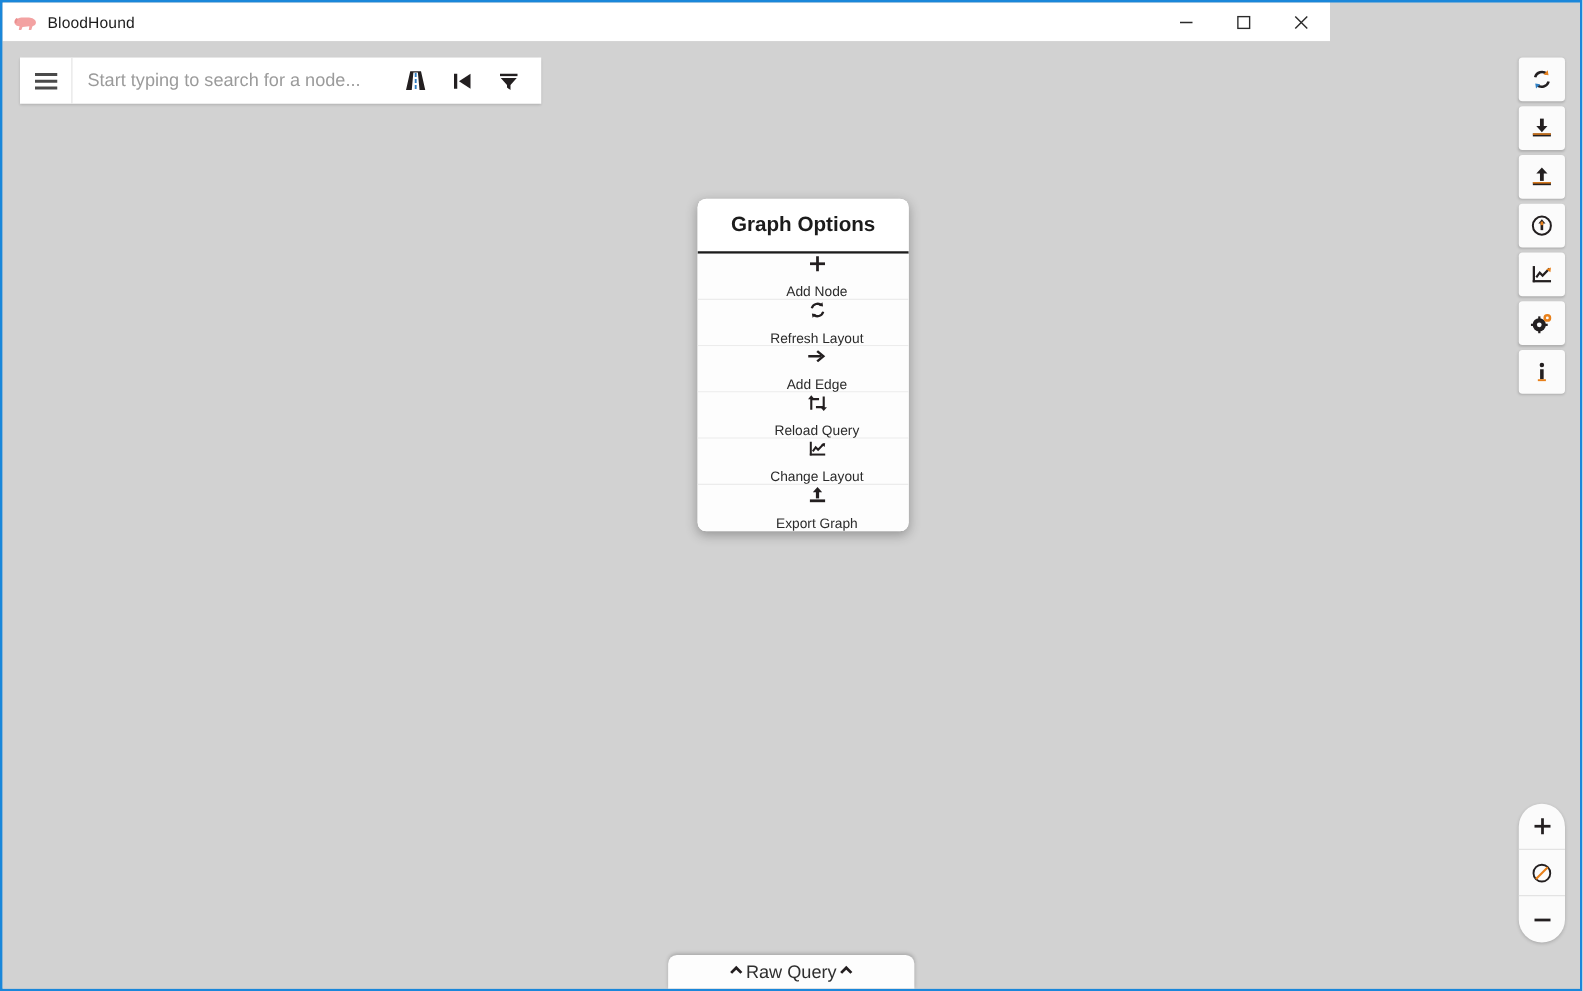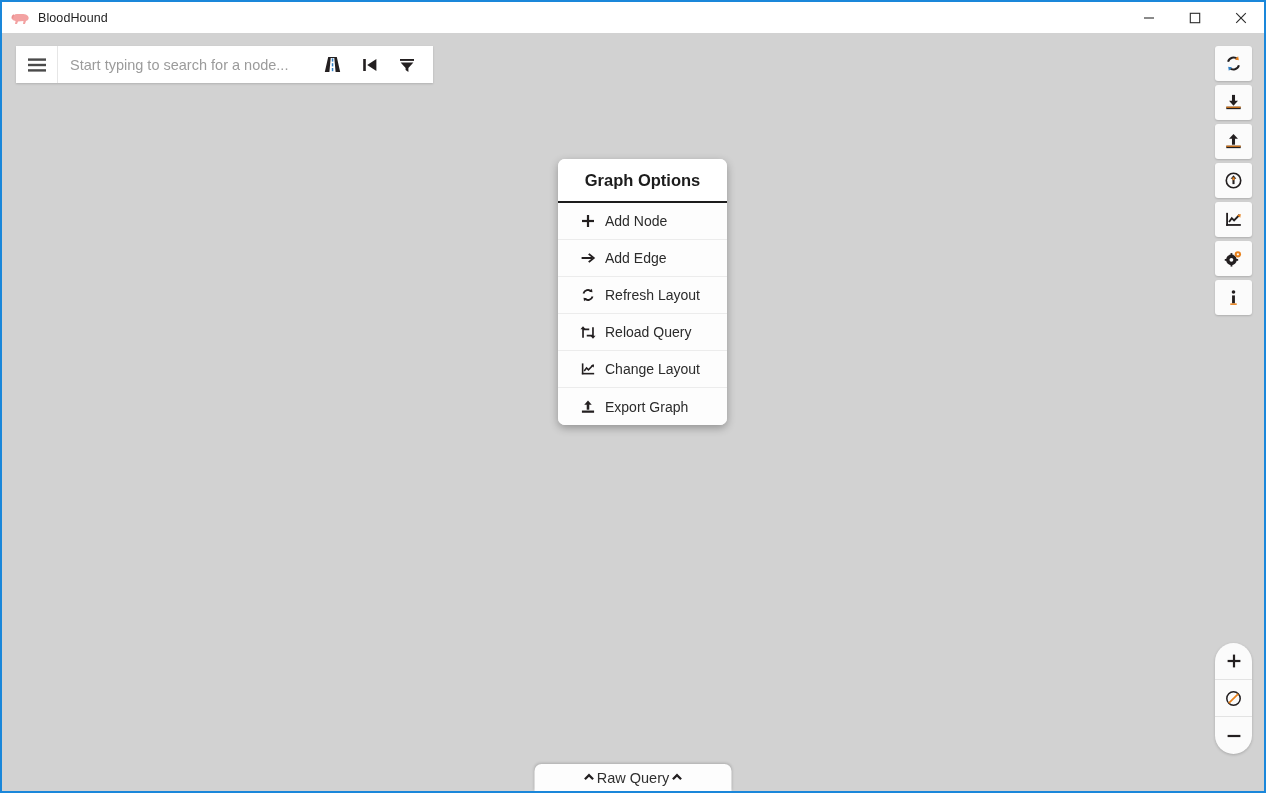--- a/index.html
+++ b/index.html
@@ -14,21 +14,21 @@
     position: relative;
     width: 1266px; height: 793px;
     border: 2px solid #1a87da;
     background: #d2d2d2;
     overflow: hidden;
   }
 
   
   .titlebar {
     position: absolute; top: 0; left: 0;
-    width: 1262px; height: 31px;
+    width: 1062px; height: 31px;
     background: #ffffff;
     display: flex; align-items: center;
   }
   .tb-icon {
     width: 20px; height: 16px;
     margin-left: 8px; margin-right: 8px;
     flex: 0 0 auto;
     display: flex; align-items: center; justify-content: center;
   }
   .tb-title {
@@ -147,24 +147,25 @@
     display: flex; align-items: center; justify-content: center;
     font-size: 16.5px; font-weight: bold; color: #1c1c1c;
     border-bottom: 2px solid #1c1c1c;
     background: #ffffff;
   }
   .ctx-item {
     height: 37px;
     display: flex; align-items: center;
     padding-left: 22px;
     gap: 9px;
-    font-size: 14px; color: #2b2b2b;
+    font-size: 11px; color: #2b2b2b;
     border-bottom: 1px solid #ececec;
     background: #fdfdfd;
     cursor: pointer;
+    flex-direction: column;
   }
   .ctx-item:last-child { border-bottom: none; }
   .ctx-ic {
     width: 16px; height: 16px;
     display: flex; align-items: center; justify-content: center;
     flex: 0 0 16px;
   }
   .ctx-ic svg { display: block; }
   .ctx-lbl { white-space: nowrap; }
 </style>
@@ -348,42 +349,42 @@
           <svg width="14" height="14" viewBox="0 0 14 14">
             <rect x="5.9" y="1" width="2.2" height="12" fill="#231f20"></rect>
             <rect x="1" y="5.9" width="12" height="2.2" fill="#231f20"></rect>
           </svg>
         </span>
         <span class="ctx-lbl">Add Node</span>
       </div>
 
       <div class="ctx-item">
         <span class="ctx-ic">
-          <svg width="15" height="14" viewBox="0 0 15 14">
-            <rect x="0.6" y="6" width="10.6" height="2" fill="#231f20"></rect>
-            <path d="M8.4 2.2 L14.2 7 L8.4 11.8 L7.1 10.4 L11.4 7 L7.1 3.6 Z" fill="#231f20"></path>
-          </svg>
-        </span>
-        <span class="ctx-lbl">Add Edge</span>
-      </div>
-
-      <div class="ctx-item">
-        <span class="ctx-ic">
           <svg width="16" height="16" viewBox="0 0 20 20">
             <path d="M4.3 8.2 A6 6 0 0 1 14.2 5.4" stroke="#231f20" stroke-width="2.3" fill="none"></path>
             <path d="M15.7 11.8 A6 6 0 0 1 5.8 14.6" stroke="#231f20" stroke-width="2.3" fill="none"></path>
             <path d="M14.9 2.3 L15.6 6.5 L11.4 5.8 Z" fill="#231f20"></path>
             <path d="M5.1 17.7 L4.4 13.5 L8.6 14.2 Z" fill="#231f20"></path>
           </svg>
         </span>
         <span class="ctx-lbl">Refresh Layout</span>
       </div>
 
       <div class="ctx-item">
         <span class="ctx-ic">
+          <svg width="15" height="14" viewBox="0 0 15 14">
+            <rect x="0.6" y="6" width="10.6" height="2" fill="#231f20"></rect>
+            <path d="M8.4 2.2 L14.2 7 L8.4 11.8 L7.1 10.4 L11.4 7 L7.1 3.6 Z" fill="#231f20"></path>
+          </svg>
+        </span>
+        <span class="ctx-lbl">Add Edge</span>
+      </div>
+
+      <div class="ctx-item">
+        <span class="ctx-ic">
           <svg width="16" height="15" viewBox="0 0 18 16">
             <path d="M3.4 14 L3.4 4.4 L10.4 4.4" stroke="#231f20" stroke-width="1.9" fill="none"></path>
             <path d="M3.4 1 L6.3 4.4 L0.5 4.4 Z" fill="#231f20"></path>
             <path d="M14.6 2 L14.6 11.6 L7.6 11.6" stroke="#231f20" stroke-width="1.9" fill="none"></path>
             <path d="M14.6 15 L11.7 11.6 L17.5 11.6 Z" fill="#231f20"></path>
           </svg>
         </span>
         <span class="ctx-lbl">Reload Query</span>
       </div>
 

